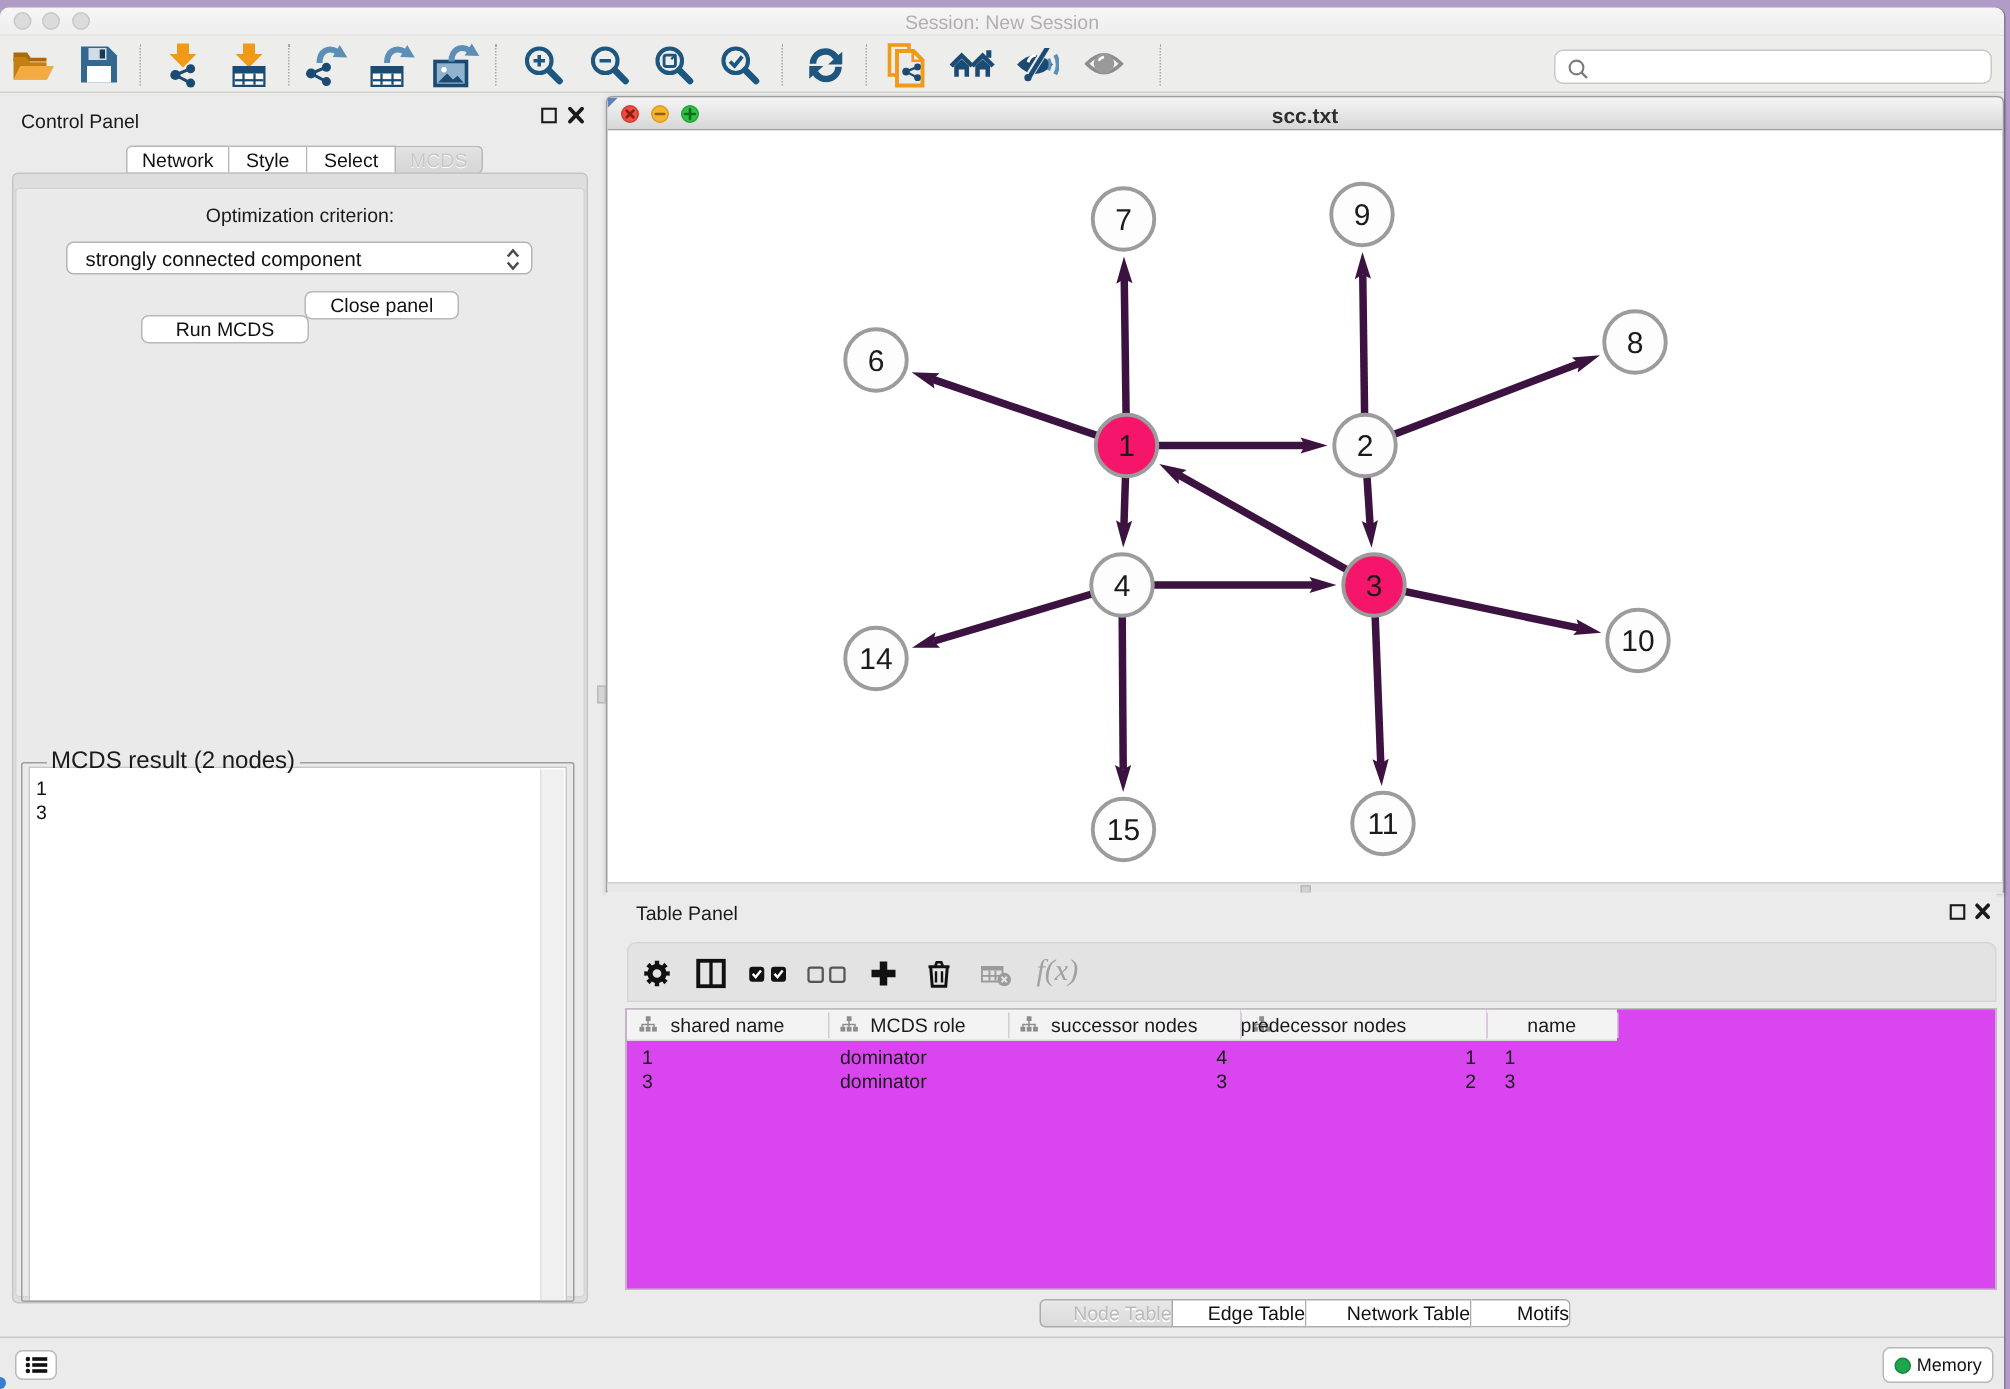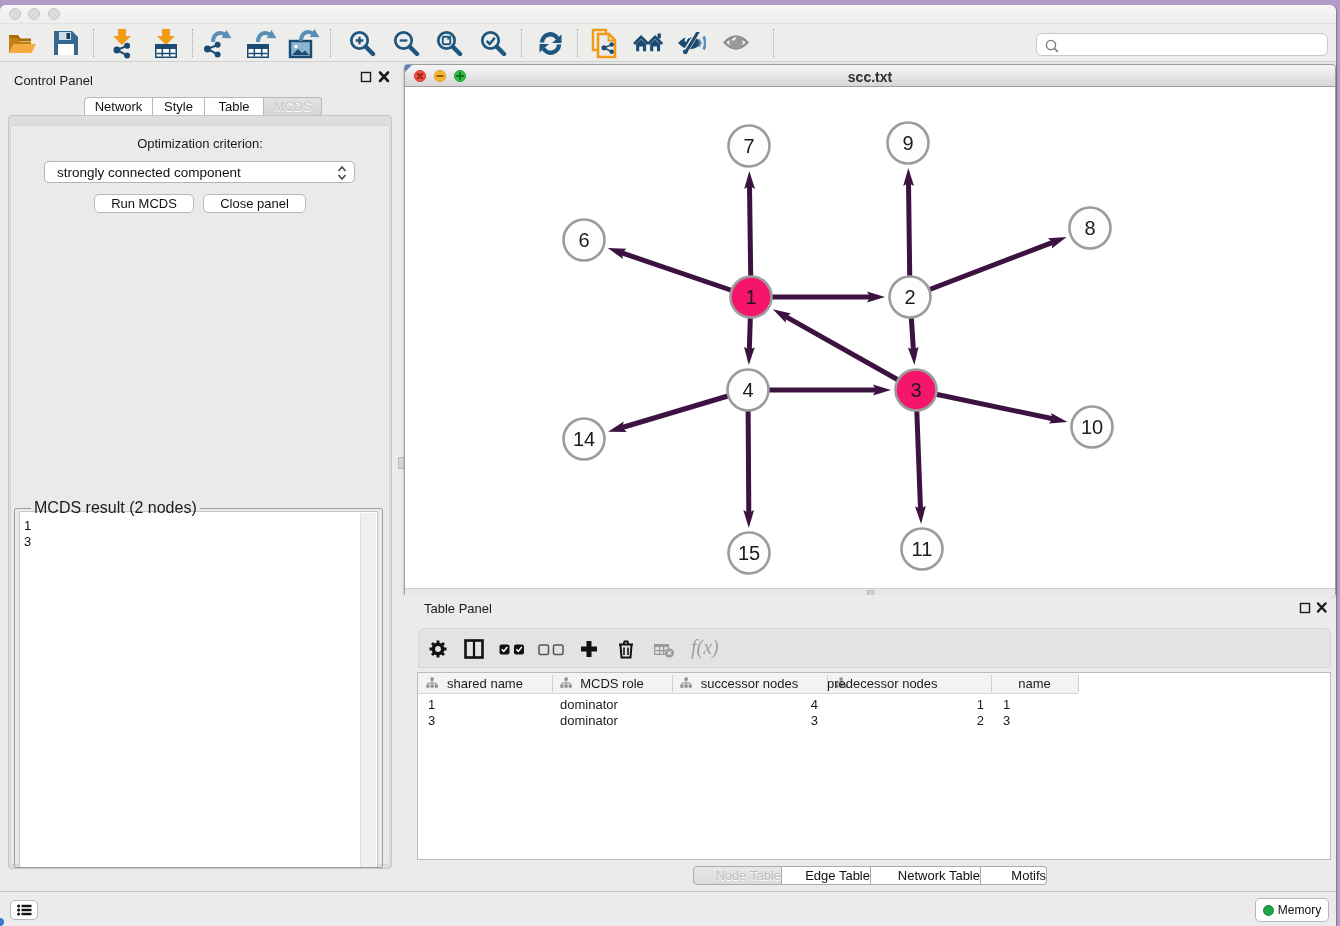--- a/index.html
+++ b/index.html
@@ -20,35 +20,36 @@
 .tabpanel { position:absolute; left:8px; top:110px; width:384px; height:754px; background:#dfdede; border:1px solid #c6c5c5; border-radius:4px; }
 .cpinner { position:absolute; left:10px; top:120px; width:380px; height:740px; background:#ebeaea; border:1px solid #d4d4d4; border-radius:3px; }
 .btn { position:absolute; background:#fff; border:1px solid #b9b8b8; border-radius:5px; font-size:13px; color:#111; text-align:center; }
 
 .netwin { position:absolute; left:404px; top:59px; width:932px; height:531px; background:#fff; border:1px solid #9d9d9d; border-radius:4px 4px 0 0; box-shadow:0 1px 3px rgba(0,0,0,.25); }
 .nettitle { position:absolute; left:0; top:0; width:100%; height:22px; background:linear-gradient(#f6f5f5,#d8d7d7); border-bottom:1px solid #9e9e9e; border-radius:4px 4px 0 0; }
 .tl2 { position:absolute; top:5px; width:12px; height:12px; border-radius:50%; }
 
 .tp { position:absolute; left:404px; top:590px; width:927px; height:296px; background:#ecebeb;text-decoration:underline; }
 .tptoolbar { position:absolute; left:14px; top:33px; width:913px; height:40px; background:#e4e3e3; border:1px solid #d6d5d5; border-radius:6px 6px 0 0; }
-.tbl { position:absolute; left:13px; top:77px; width:914px; height:188px; background:#ffffff; border:1px solid #bcbcbc; }
+.tbl { position:absolute; left:13px; top:77px; width:914px; height:188px; background:#d946ef; border:1px solid #bcbcbc; }
 .tblhead { position:absolute; left:0; top:0; height:21px; background:#f4f3f3; border-bottom:1px solid #d8d7d7; font-size:13px; color:#1a1a1a; }
 .hsep { position:absolute; top:2px; height:17px; width:1px; background:#cfcfcf; }
 .cell { position:absolute; font-size:13px; color:#1a1a1a; }
 .btab { position:absolute; top:271px; height:19px; background:#fff; border:1px solid #ababab; font-size:13px; color:#111; text-align:right; line-height:17px; }
 
 .statusbar { position:absolute; left:0; top:886px; width:100%; height:35px; background:#ecebeb; border-top:1px solid #c9c8c8; }
 </style>
 </head>
 <body>
 <div class="window">
   <div class="titlebar">
     <div class="tl" style="left:9px;"></div>
     <div class="tl" style="left:28px;"></div>
     <div class="tl" style="left:48px;"></div>
+    <div class="wtitle">Session: New Session</div>
   </div>
   <div class="toolbar" id="toolbar">
       <div class="tbdiv" style="left:93px;"></div>
       <div class="tbdiv" style="left:192px;"></div>
       <div class="tbdiv" style="left:330px;"></div>
       <div class="tbdiv" style="left:521px;"></div>
       <div class="tbdiv" style="left:577px;"></div>
       <div class="tbdiv" style="left:773px;"></div>
       <svg class="icon" style="left:7px;top:5px;" width="30" height="28" viewBox="0 0 30 28">
         <path d="M2 6 L11 6 L13.5 9.5 L24 9.5 L24 12 L2 12 Z" fill="#a96a0b"></path>
@@ -189,33 +190,33 @@
     </div>
   </div>
 
   <div class="cp-title">Control Panel</div>
   <svg class="icon" style="left:360px;top:65px;" width="32" height="14" viewBox="0 0 32 14">
       <rect x="1.5" y="2.5" width="9" height="9" fill="none" stroke="#1a1a1a" stroke-width="1.4"></rect>
       <path d="M20 2.5 L28 11 M28 2.5 L20 11" stroke="#1a1a1a" stroke-width="2.6" stroke-linecap="round"></path>
     </svg>
   <div class="tab" style="left:84px;width:69px;border-radius:4px 0 0 0;">Network</div>
   <div class="tab" style="left:153px;width:52px;border-left:none;">Style</div>
-  <div class="tab" style="left:205px;width:59px;border-left:none;">Table</div>
+  <div class="tab" style="left:205px;width:59px;border-left:none;">Select</div>
   <div class="tab" style="left:264px;width:58px;border-left:none;border-radius:0 4px 4px 0;background:linear-gradient(#e3e2e2,#d7d6d6);color:#c9c8c8;text-shadow:0 1px 0 #fff;">MCDS</div>
   <div class="tabpanel"></div>
   <div class="cpinner"></div>
   <div class="abs" style="left:0;top:131px;width:400px;text-align:center;font-size:13px;color:#1a1a1a;">Optimization criterion:</div>
   <div class="abs" style="left:44px;top:156px;width:311px;height:22px;background:#fff;border:1px solid #b5b4b4;border-radius:5px;">
     <div class="abs" style="left:12px;top:3px;font-size:13.5px;color:#111;">strongly connected component</div>
     <svg class="abs" style="right:6px;top:3px;" width="12" height="16" viewBox="0 0 12 16">
         <path d="M2.5 6 L6 2 L9.5 6" fill="none" stroke="#4c4c4c" stroke-width="1.7"></path>
         <path d="M2.5 10 L6 14 L9.5 10" fill="none" stroke="#4c4c4c" stroke-width="1.7"></path>
       </svg>
   </div>
-  <div class="btn" style="left:94px;top:189px;width:100px;height:19px;line-height:18px;">Run MCDS</div>
+  <div class="btn" style="left:94px;top:205px;width:112px;height:19px;line-height:18px;">Run MCDS</div>
   <div class="btn" style="left:203px;top:189px;width:103px;height:19px;line-height:18px;">Close panel</div>
   <fieldset class="abs" style="left:14px;top:494px;width:369px;height:369px;border:1px solid #9f9e9e;border-radius:2px;background:transparent;z-index:2;">
     <legend style="font-size:16px;color:#1a1a1a;margin-left:16px;padding:0 3px;">MCDS result (2 nodes)</legend>
   </fieldset>
   <div class="abs" style="left:19px;top:506px;width:359px;height:357px;background:#fff;border:1px solid #c9c8c8;">
       <div class="abs" style="left:4px;top:6px;font-size:13px;color:#111;line-height:16px;">1<br>3</div>
       <div class="abs" style="right:1px;top:1px;width:16px;height:354px;background:#f1f0f0;border-left:1px solid #e2e1e1;"></div>
   </div>
 
   <div class="netwin">

